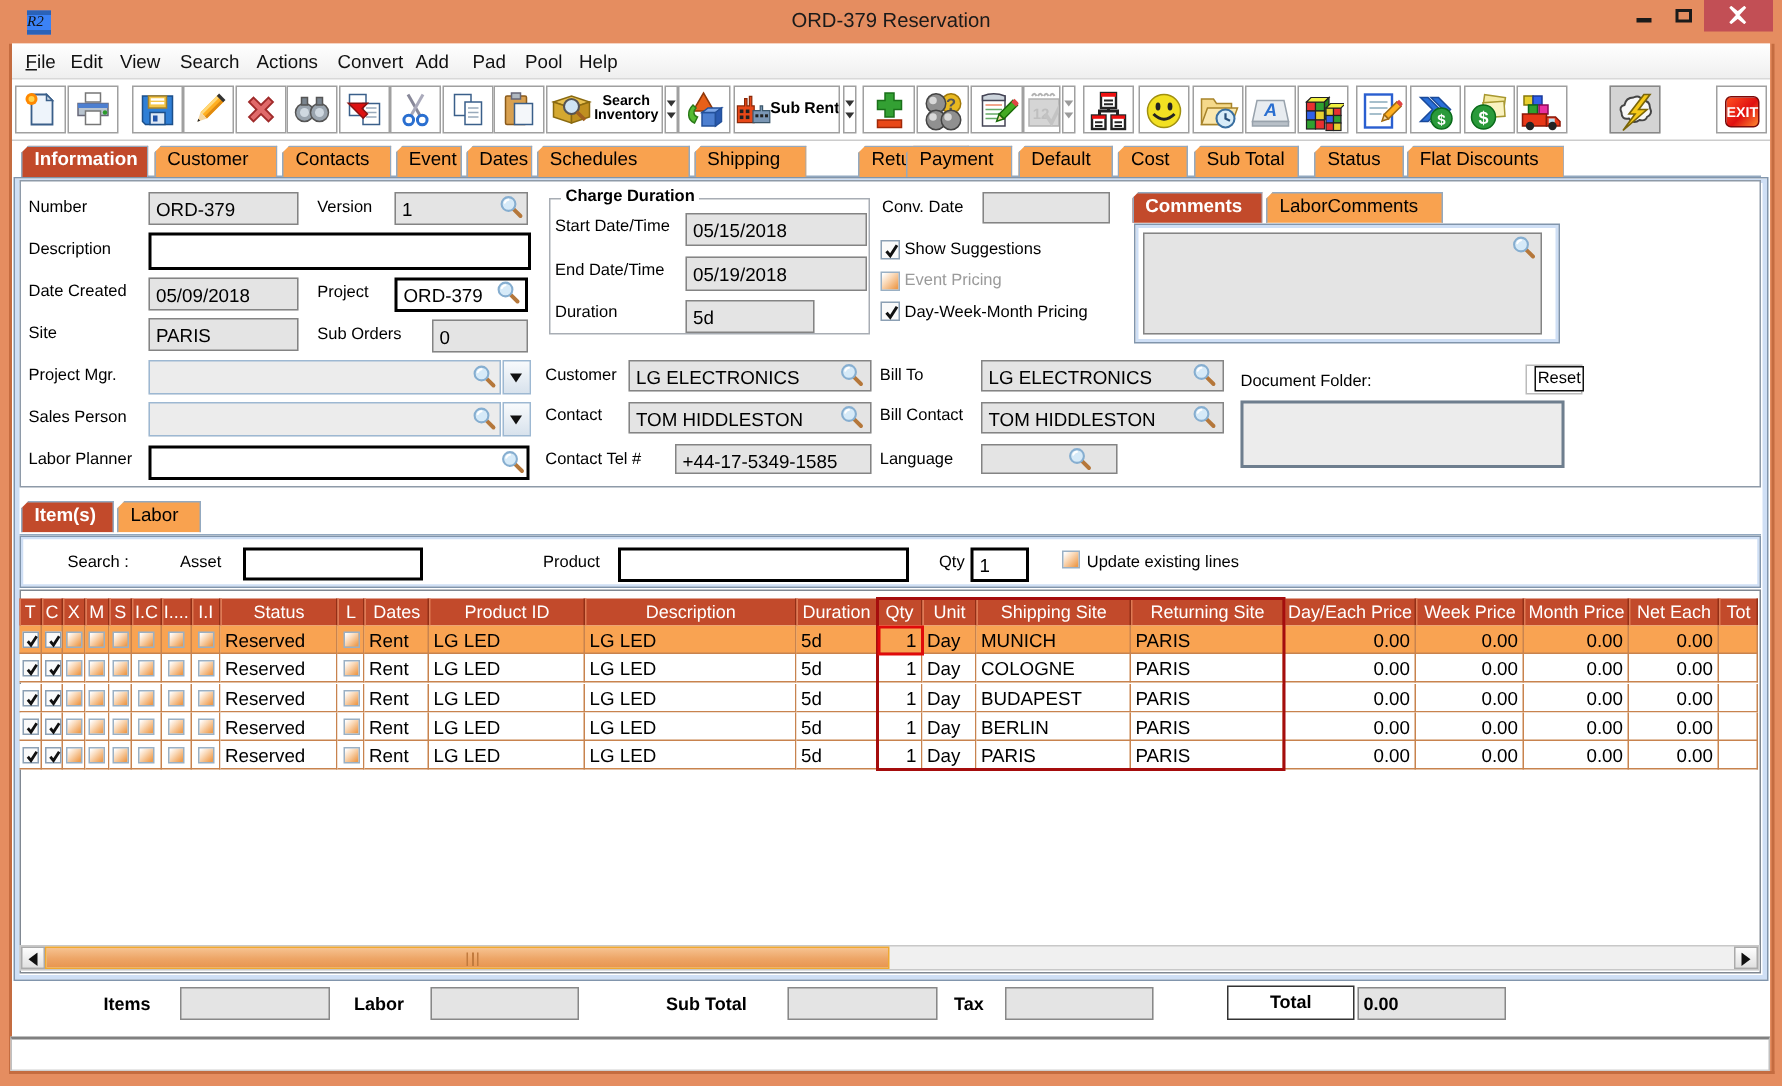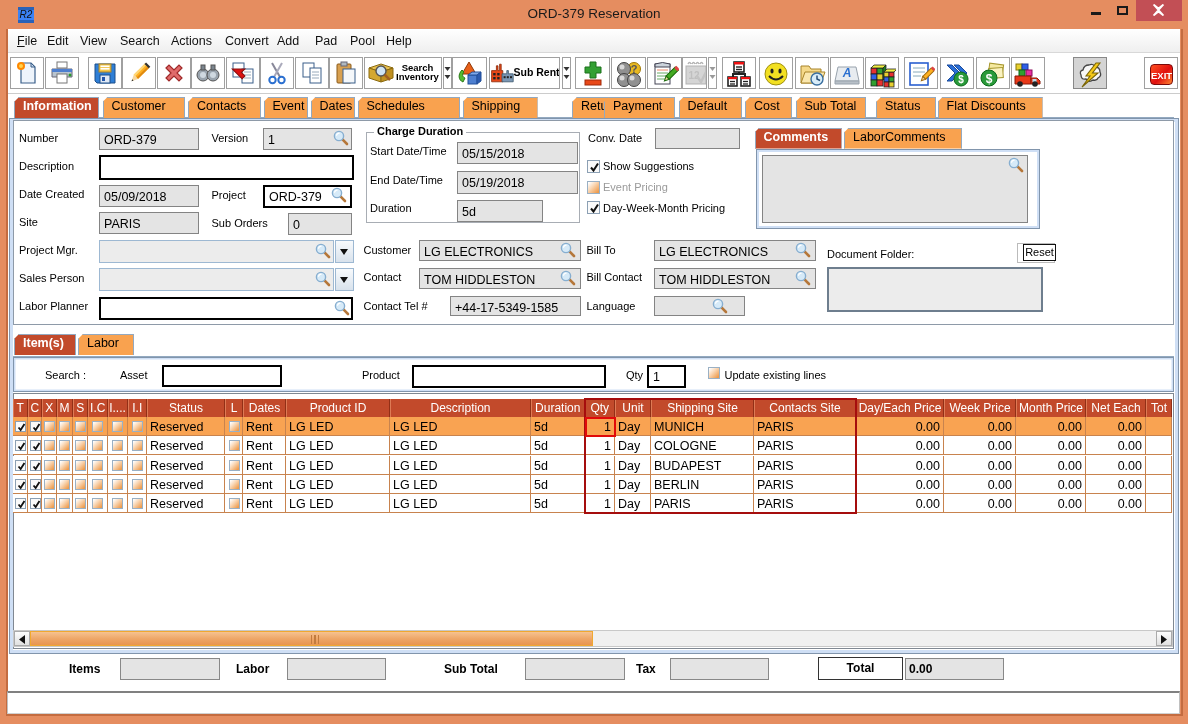--- a/index.html
+++ b/index.html
@@ -4,21 +4,21 @@
 * { margin:0; padding:0; box-sizing:border-box; }
 html,body { width:1188px; height:724px; overflow:hidden; }
 body { font-family:"Liberation Sans",sans-serif; background:#e58d60; position:relative; }
 #win { position:absolute; left:0; top:0; width:1188px; height:724px; }
 .abs { position:absolute; }
 
 #framein { position:absolute; left:5.5px; top:29px; width:1177px; height:687px; border:2px solid #c46c40; border-top:none; }
 
 #title { position:absolute; left:0; top:0; width:1188px; height:29px; background:#e58d60; }
 #titletxt { position:absolute; left:0; top:6px; width:1188px; text-align:center; font-size:13.5px; color:#1a1a1a; }
-#appicon { position:absolute; left:18px; top:7px; width:16px; height:16px; background:#3b82f6; border-top:3px solid #2a62b8; border-bottom:3px solid #2a62b8; font-family:Liberation Sans, sans-serif; font-size:10px; font-style:italic; text-align:center; line-height:10px; color:#111; }
+#appicon { position:absolute; left:18px; top:7px; width:16px; height:16px; background:#3b82f6; border-top:3px solid #2a62b8; border-bottom:3px solid #2a62b8; font-family:Liberation Serif, serif; font-size:10px; font-style:italic; text-align:left; line-height:10px; color:#111; }
 #minbtn { position:absolute; left:1091px; top:12px; width:10px; height:3px; background:#1a1a1a; }
 #maxbtn { position:absolute; left:1117px; top:6px; width:11px; height:9px; border:2px solid #1a1a1a; }
 #closebtn { position:absolute; left:1135.5px; top:0; width:46px; height:21px; background:#c24f55; color:#fff; text-align:center; font-size:13px; line-height:20px; }
 
 #client { position:absolute; left:8px; top:29px; width:1172px; height:687px; background:#fff; }
 
 #menubar { position:absolute; left:8px; top:29px; width:1172px; height:24px; background:linear-gradient(#ffffff,#efefef); border-bottom:1px solid #d8d8d8; }
 .mi { position:absolute; top:5px; font-size:12.5px; color:#111; }
 
 #toolbar { position:absolute; left:8px; top:54px; width:1172px; height:40px; background:#fff; border-bottom:1px solid #cccccc; }
@@ -500,21 +500,21 @@
 <div class="th" style="left:127.5px;top:398.5px;width:19.5px;height:18.5px">I.I</div>
 <div class="th" style="left:147px;top:398.5px;width:78px;height:18.5px">Status</div>
 <div class="th" style="left:225px;top:398.5px;width:18px;height:18.5px">L</div>
 <div class="th" style="left:243px;top:398.5px;width:43px;height:18.5px">Dates</div>
 <div class="th" style="left:286px;top:398.5px;width:104px;height:18.5px">Product ID</div>
 <div class="th" style="left:390px;top:398.5px;width:141px;height:18.5px">Description</div>
 <div class="th" style="left:531px;top:398.5px;width:53.5px;height:18.5px">Duration</div>
 <div class="th" style="left:584.5px;top:398.5px;width:30.5px;height:18.5px">Qty</div>
 <div class="th" style="left:615px;top:398.5px;width:36px;height:18.5px">Unit</div>
 <div class="th" style="left:651px;top:398.5px;width:103px;height:18.5px">Shipping Site</div>
-<div class="th" style="left:754px;top:398.5px;width:102px;height:18.5px">Contacts Site</div>
+<div class="th" style="left:754px;top:398.5px;width:102px;height:18.5px">Returning Site</div>
 <div class="th" style="left:856px;top:398.5px;width:88px;height:18.5px">Day/Each Price</div>
 <div class="th" style="left:944px;top:398.5px;width:72px;height:18.5px">Week Price</div>
 <div class="th" style="left:1016px;top:398.5px;width:70px;height:18.5px">Month Price</div>
 <div class="th" style="left:1086px;top:398.5px;width:60px;height:18.5px">Net Each</div>
 <div class="th" style="left:1146px;top:398.5px;width:26px;height:18.5px">Tot</div>
 <div class="td sel ctr" style="left:13px;top:417px;width:14.5px;height:19px"></div>
 <div class="td sel ctr" style="left:27.5px;top:417px;width:14.5px;height:19px"></div>
 <div class="td sel ctr" style="left:42px;top:417px;width:14.5px;height:19px"></div>
 <div class="td sel ctr" style="left:56.5px;top:417px;width:16px;height:19px"></div>
 <div class="td sel ctr" style="left:72.5px;top:417px;width:15.5px;height:19px"></div>

